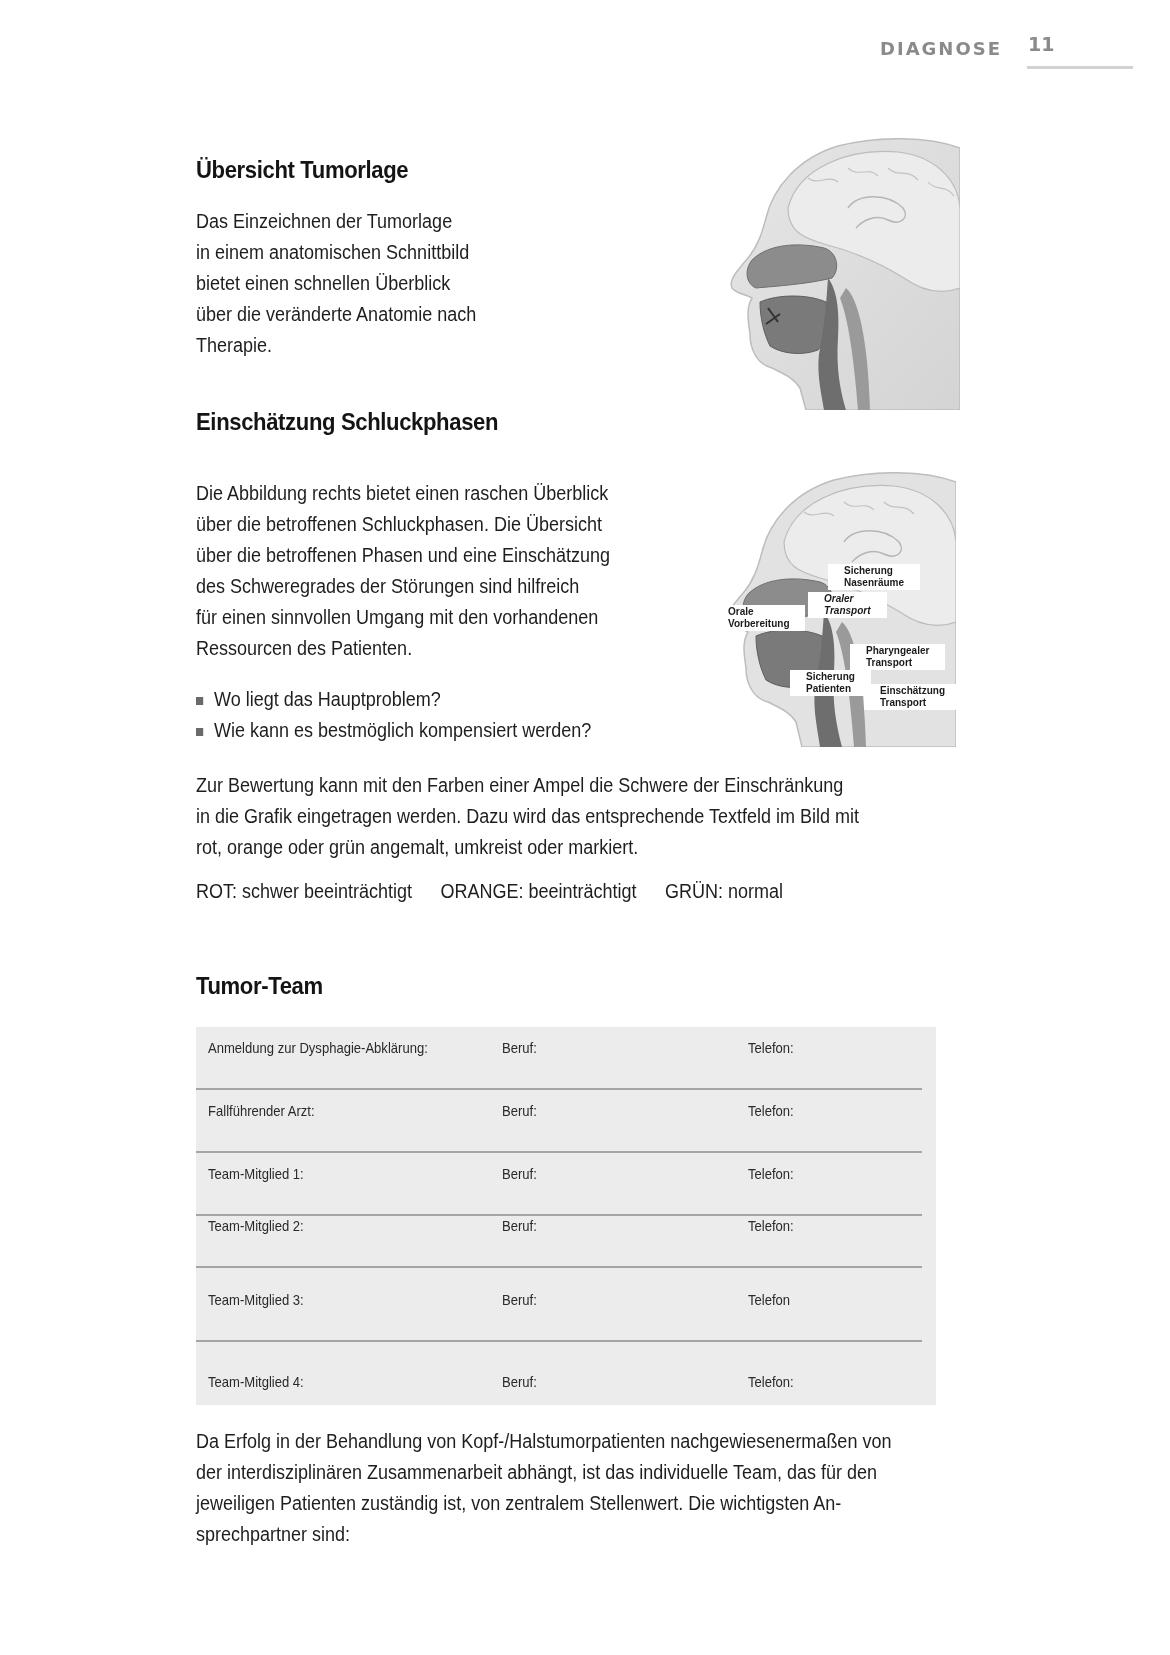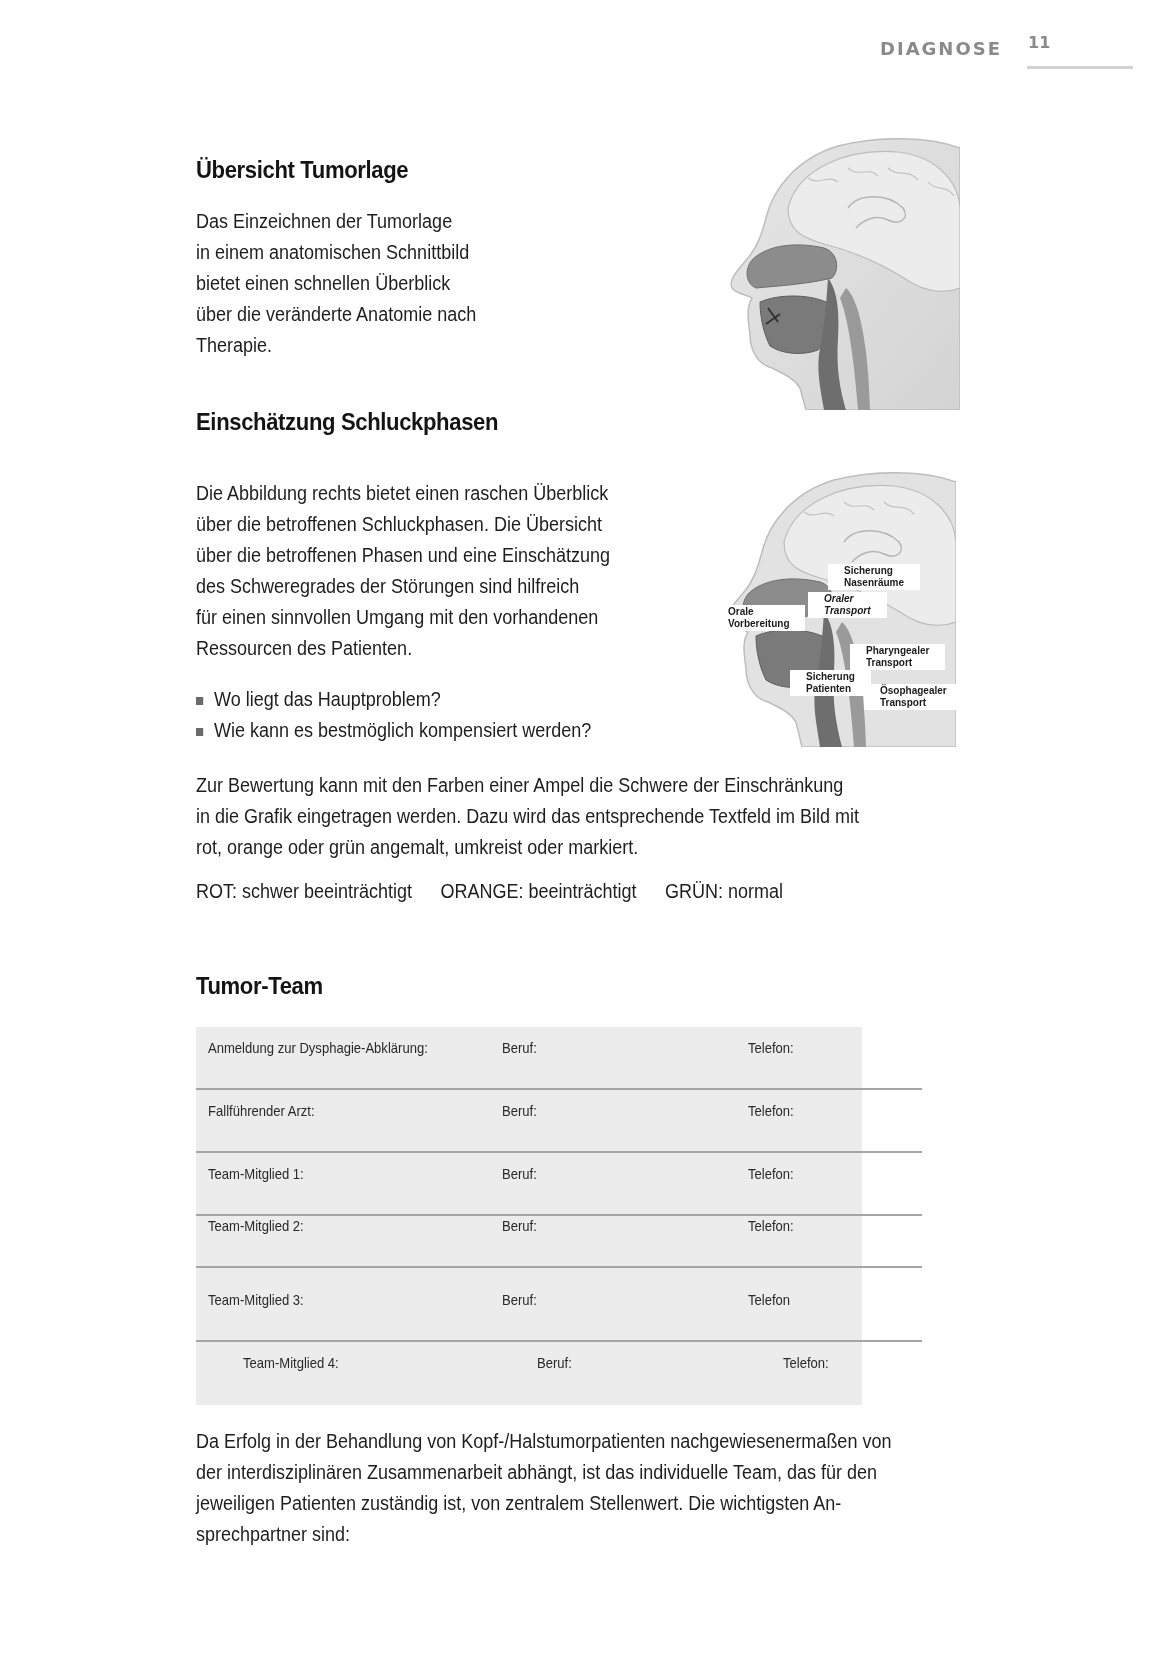--- a/index.html
+++ b/index.html
@@ -9,21 +9,21 @@
     color: #1a1a1a;
   }
   .header-section {
     position: absolute; top: 38px; left: 880px;
     font-family: "DejaVu Sans", sans-serif; font-weight: bold;
     font-size: 18px; letter-spacing: 2px; color: #8a8a8a;
   }
   .header-page {
     position: absolute; top: 33px; left: 1028px;
     font-family: "DejaVu Sans", sans-serif; font-weight: bold;
-    font-size: 16px; color: #8a8a8a;
+    font-size: 19px; color: #8a8a8a;
   }
   .header-rule {
     position: absolute; top: 66px; left: 1027px; width: 106px; height: 3px;
     background: #d2d2d2;
   }
   h2 {
     position: absolute; margin: 0; left: 196px;
     font-family: "Liberation Sans", sans-serif; font-weight: bold;
     font-size: 24px; color: #141414; letter-spacing: -0.4px;
     transform: scaleX(0.92); transform-origin: left;
@@ -51,21 +51,21 @@
   .figure { position: absolute; }
   .fig1 { left: 728px; top: 138px; width: 232px; height: 272px; }
   .fig2 { left: 724px; top: 472px; width: 232px; height: 275px; }
   .fig-label {
     position: absolute; background: #ffffff; padding: 1px 16px;
     font-family: "Liberation Sans", sans-serif; font-weight: bold;
     font-size: 10px; line-height: 12px; color: #1a1a1a; white-space: nowrap;
   }
 
   .team-table {
-    position: absolute; left: 196px; top: 1027px; width: 666px; height: 378px;
+    position: absolute; left: 196px; top: 1027px; width: 740px; height: 378px;
     background: #ececec;
   }
   .team-row {
     position: absolute; left: 0; width: 726px; height: 63px;
     font-family: "Liberation Sans", sans-serif; font-size: 14.5px; color: #2a2a2a;
   }
   .team-row .sep {
     position: absolute; left: 0; right: 0; bottom: 0; height: 2px; background: #a5a5a5;
   }
   .team-row .c1, .team-row .c2, .team-row .c3 {
@@ -150,21 +150,21 @@
   </div>
   <div class="fig-label" style="left:126px; top:172px;">
     <div>Pharyngealer</div>
     <div>Transport</div>
   </div>
   <div class="fig-label" style="left:66px; top:198px;">
     <div>Sicherung</div>
     <div>Patienten</div>
   </div>
   <div class="fig-label" style="left:140px; top:212px;">
-    <div>Ösophagealer</div>
+    <div>Einschätzung</div>
     <div>Transport</div>
   </div>
 </div>
 
 <p class="para" style="top:770px;">
   <span class="line">Zur Bewertung kann mit den Farben einer Ampel die Schwere der Einschränkung</span>
   <span class="line">in die Grafik eingetragen werden. Dazu wird das entsprechende Textfeld im Bild mit</span>
   <span class="line">rot, orange oder grün angemalt, umkreist oder markiert.</span>
 </p>
 <div class="legend-row">
@@ -198,21 +198,21 @@
     <span class="c2">Beruf:</span>
     <span class="c3">Telefon:</span>
     <div class="sep"></div>
   </div>
   <div class="team-row" style="top:252px;">
     <span class="c1">Team-Mitglied 3:</span>
     <span class="c2">Beruf:</span>
     <span class="c3">Telefon</span>
     <div class="sep"></div>
   </div>
-  <div class="team-row" style="top:315px;margin-left:35px;">
+  <div class="team-row" style="top:334px;">
     <span class="c1">Team-Mitglied 4:</span>
     <span class="c2">Beruf:</span>
     <span class="c3">Telefon:</span>
   </div>
 </div>
 
 <p class="para" style="top:1426px;">
   <span class="line">Da Erfolg in der Behandlung von Kopf-/Halstumorpatienten nachgewiesenermaßen von</span>
   <span class="line">der interdisziplinären Zusammenarbeit abhängt, ist das individuelle Team, das für den</span>
   <span class="line">jeweiligen Patienten zuständig ist, von zentralem Stellenwert. Die wichtigsten An-</span>

